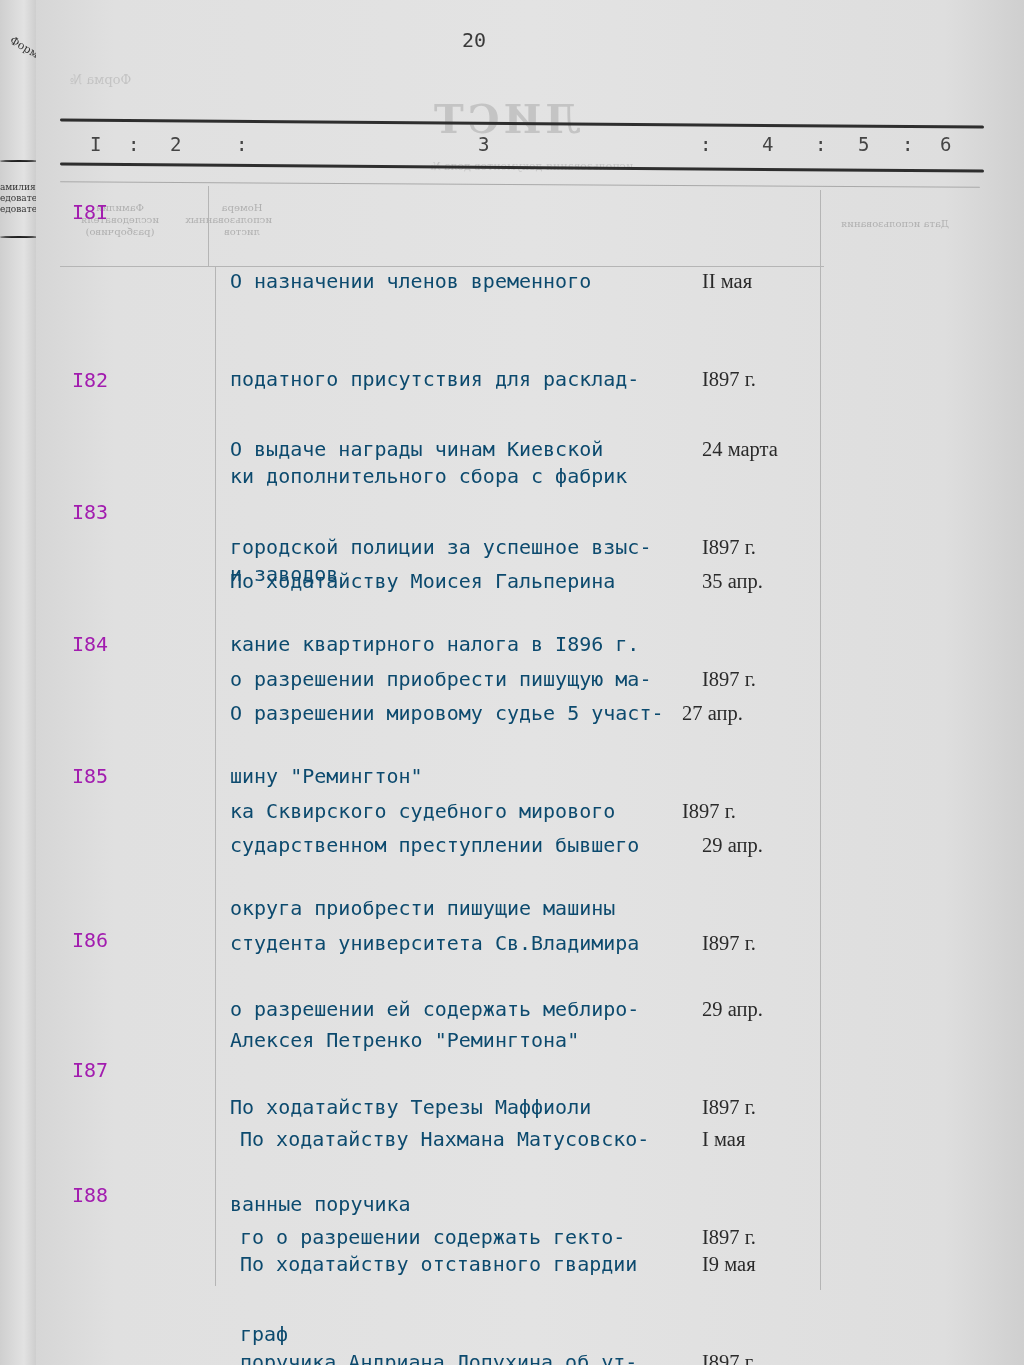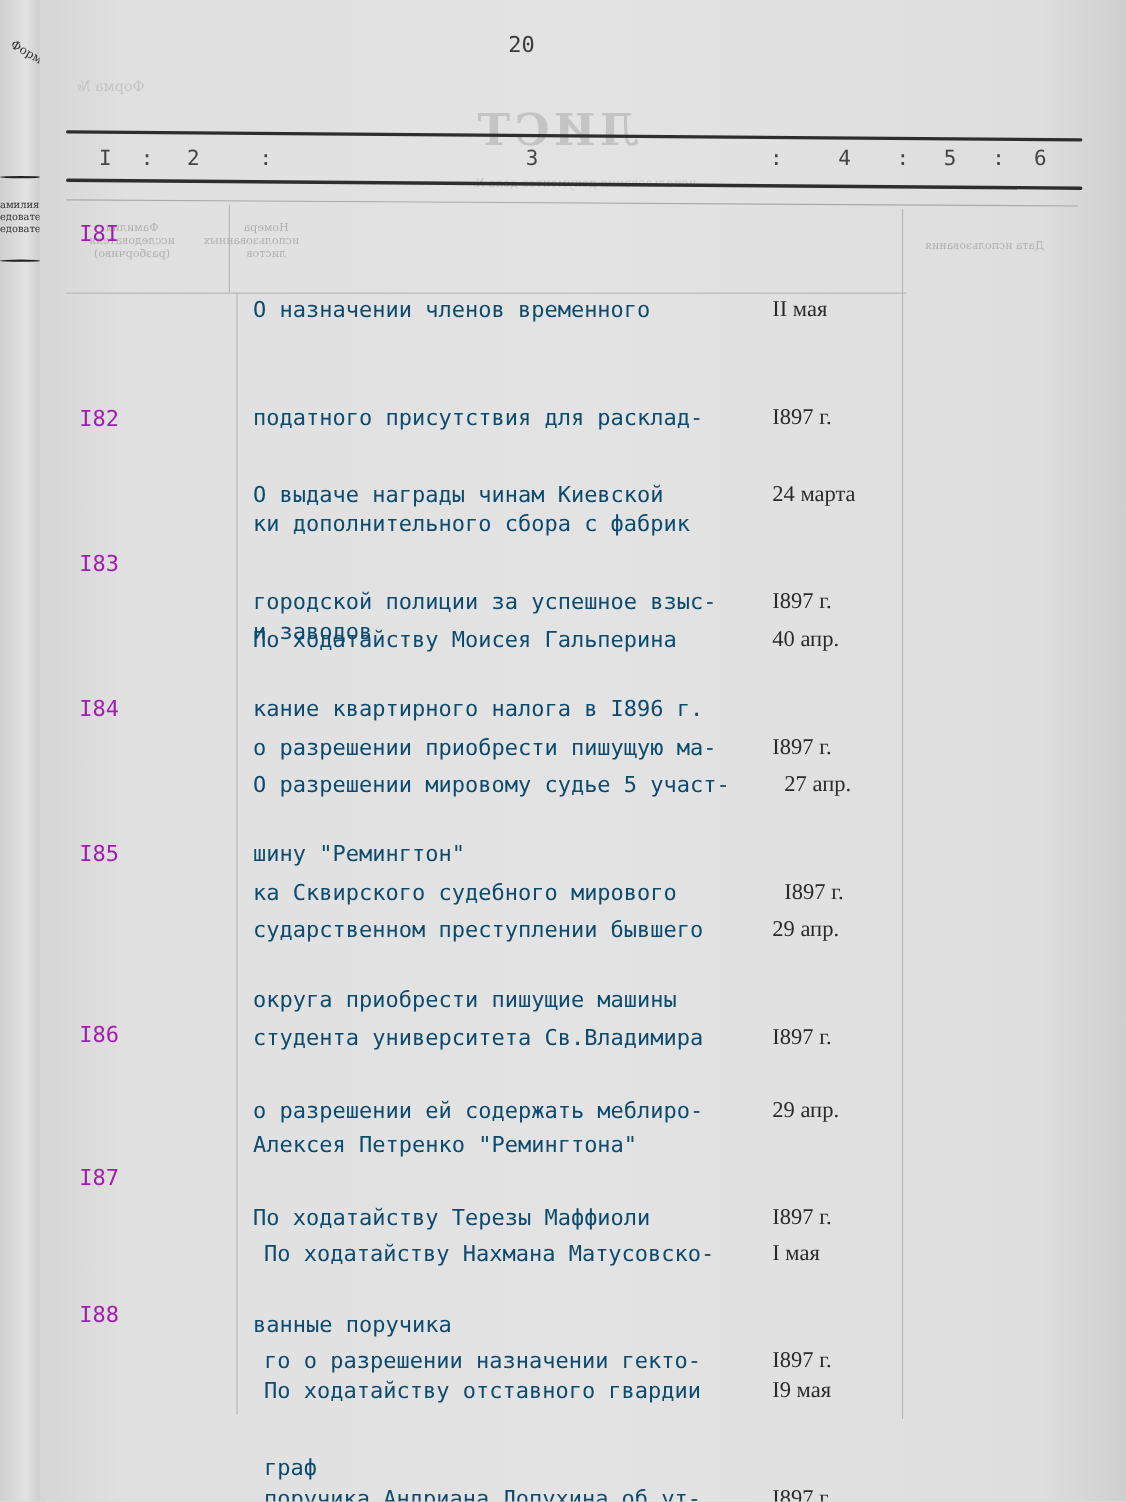--- a/index.html
+++ b/index.html
@@ -125,33 +125,33 @@
   </div>
 
   <div class="row" style="top:500px">
     <span class="row-num">I83</span>
     <div class="row-text">
       <div>По ходатайству Моисея Гальперина</div>
       <div>о разрешении приобрести пишущую ма-</div>
       <div>шину "Ремингтон"</div>
     </div>
     <div class="row-date">
-      <div>40 апр.</div>
+      <div>35 апр.</div>
       <div>I897 г.</div>
     </div>
   </div>
 
   <div class="row" style="top:632px">
     <span class="row-num">I84</span>
     <div class="row-text">
       <div>О разрешении мировому судье 5 участ-</div>
       <div>ка Сквирского судебного мирового</div>
       <div>округа приобрести пишущие машины</div>
     </div>
-    <div class="row-date" style="left:713px">
+    <div class="row-date" style="left:682px">
       <div>27 апр.</div>
       <div style="padding-left:-10px">I897 г.</div>
     </div>
   </div>
 
   <div class="row" style="top:764px">
     <span class="row-num">I85</span>
     <div class="row-text">
       <div>сударственном преступлении бывшего</div>
       <div>студента университета Св.Владимира</div>
@@ -173,21 +173,21 @@
     <div class="row-date">
       <div>29 апр.</div>
       <div>I897 г.</div>
     </div>
   </div>
 
   <div class="row" style="top:1058px">
     <span class="row-num">I87</span>
     <div class="row-text" style="left:240px">
       <div>По ходатайству Нахмана Матусовско-</div>
-      <div>го о разрешении назначении гекто-</div>
+      <div>го о разрешении содержать гекто-</div>
       <div>граф</div>
     </div>
     <div class="row-date">
       <div>I мая</div>
       <div>I897 г.</div>
     </div>
   </div>
 
   <div class="row" style="top:1183px">
     <span class="row-num">I88</span>

